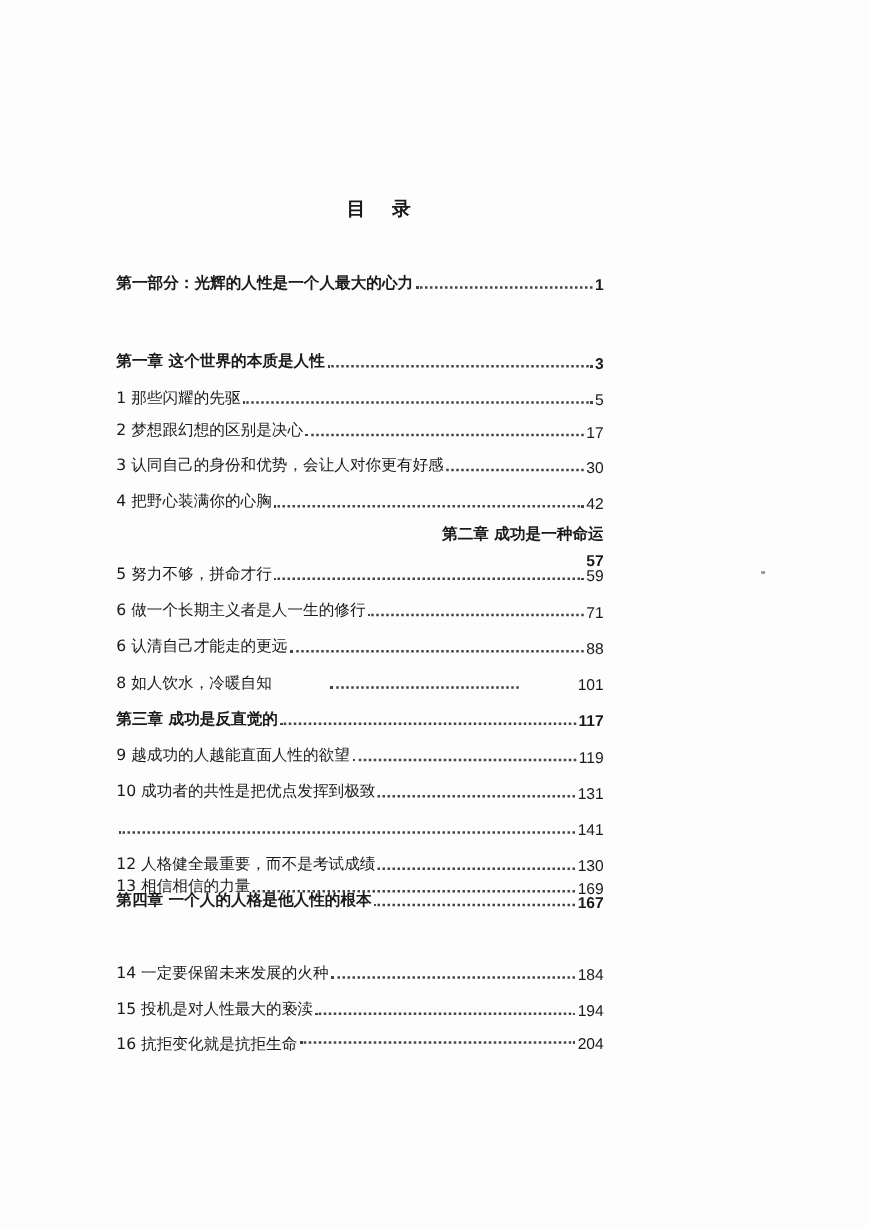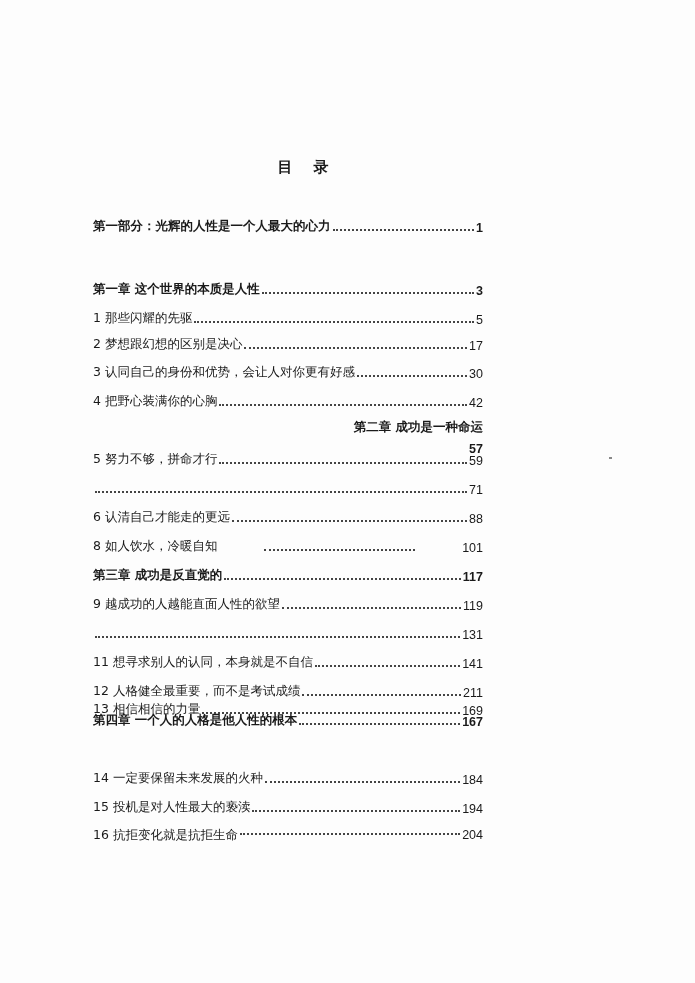--- a/index.html
+++ b/index.html
@@ -69,20 +69,21 @@
       <span class="label">第二章 成功是一种命运</span>
       <span class="dots"></span>
       <span class="page">57</span>
     </div>
     <div class="row" style="top: 448px;">
       <span class="label">5 努力不够，拼命才行</span>
       <span class="dots"></span>
       <span class="page">59</span>
     </div>
     <div class="row" style="top: 477px;">
+      <span class="label">6 做一个长期主义者是人一生的修行</span>
       <span class="dots"></span>
       <span class="page">71</span>
     </div>
     <div class="row" style="top: 506px;">
       <span class="label">6 认清自己才能走的更远</span>
       <span class="dots"></span>
       <span class="page">88</span>
     </div>
     <div class="row" style="top: 535px; gap: 45px;">
       <span class="label">8 如人饮水，冷暖自知</span>
@@ -93,32 +94,32 @@
       <span class="label">第三章 成功是反直觉的</span>
       <span class="dots"></span>
       <span class="page">117</span>
     </div>
     <div class="row" style="top: 593px;">
       <span class="label">9 越成功的人越能直面人性的欲望</span>
       <span class="dots"></span>
       <span class="page">119</span>
     </div>
     <div class="row" style="top: 622px;">
+      <span class="label">10 成功者的共性是把优点发挥到极致</span>
       <span class="dots"></span>
       <span class="page">131</span>
     </div>
     <div class="row" style="top: 651px;">
-      <span class="label">11 想寻求别人的认同，本身就是不自信</span>
       <span class="dots"></span>
       <span class="page">141</span>
     </div>
     <div class="row" style="top: 680px;">
       <span class="label">12 人格健全最重要，而不是考试成绩</span>
       <span class="dots"></span>
-      <span class="page">211</span>
+      <span class="page">130</span>
     </div>
     <div class="row bold" style="top: 709px;">
       <span class="label">第四章 一个人的人格是他人性的根本</span>
       <span class="dots"></span>
       <span class="page">167</span>
     </div>
     <div class="row" style="top: 698px;">
       <span class="label">13 相信相信的力量</span>
       <span class="dots"></span>
       <span class="page">169</span>

